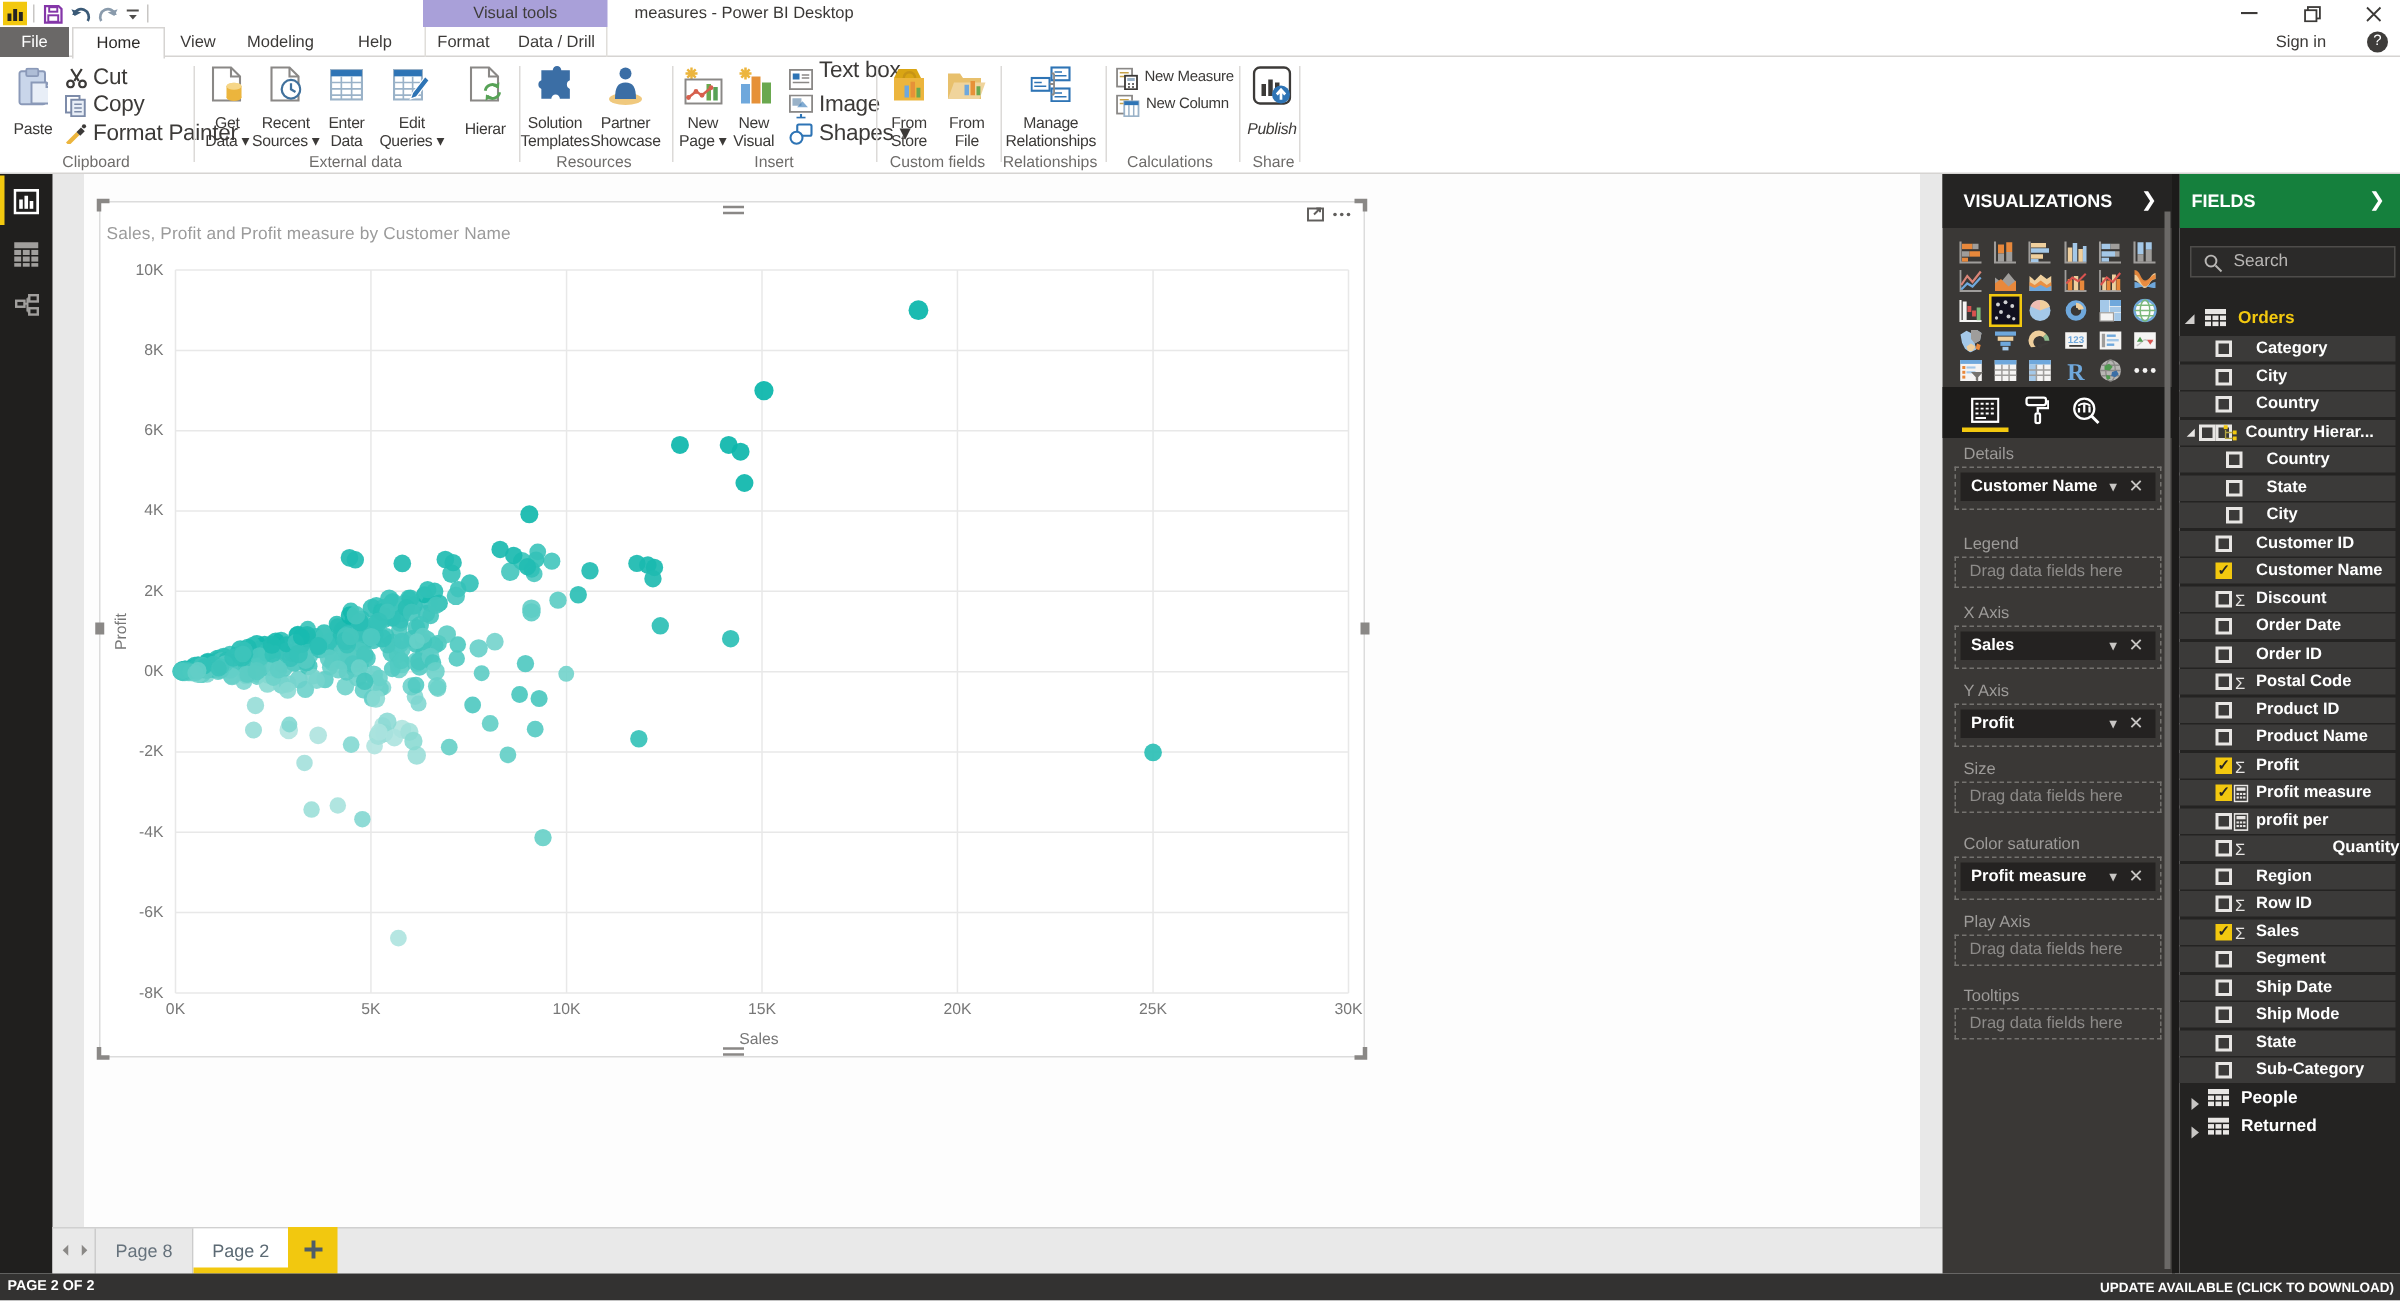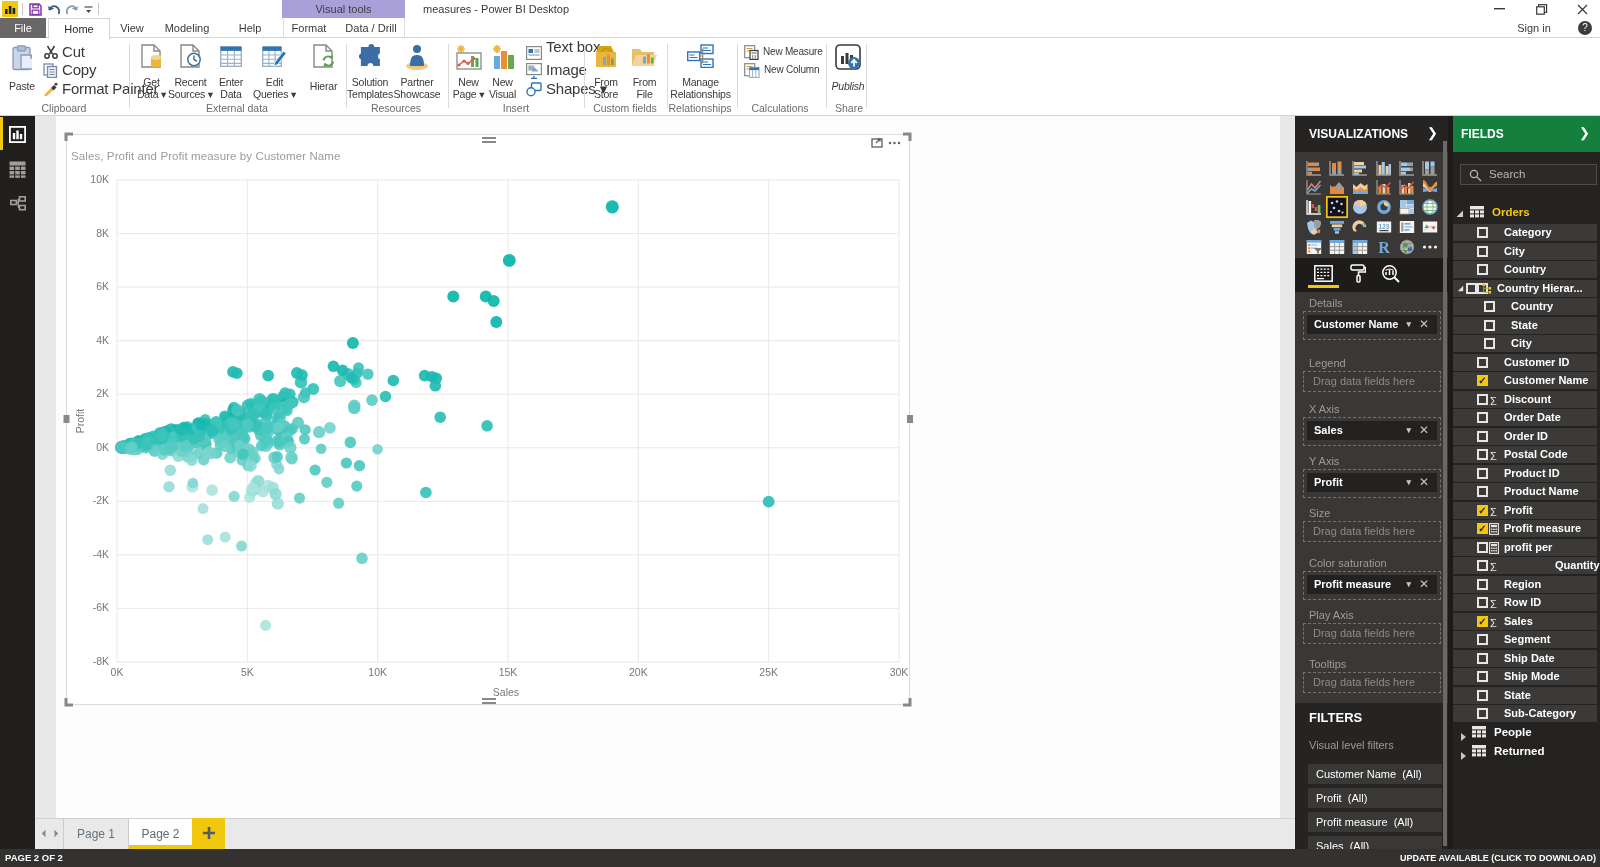--- a/index.html
+++ b/index.html
@@ -818,21 +818,21 @@
       <path d="M6.3 6.5 h2 M8.3 2.9 h1.2 M8.3 11.6 h1.2 M8.3 2.9 v8.7" stroke-width="1.4"></path>
     </g>
   </svg>
 
 <div class="ab tabstrip"></div>
 <svg class="ab" style="left:41px;top:829px" width="18" height="9" viewBox="0 0 18 9">
     <path d="M4.5 0.8 L0.8 4.5 L4.5 8.2 z" fill="#8a8886"></path>
     <path d="M13.5 0.8 L17.2 4.5 L13.5 8.2 z" fill="#8a8886"></path>
   </svg>
 <div class="ab" style="left:63px;top:819px;width:1px;height:30px;background:#cccccc"></div>
-<div class="ptab ab" style="left:64px;top:819px;width:64px;">Page 1</div>
+<div class="ptab ab" style="left:64px;top:819px;width:64px;">Page 8</div>
 <div class="ab" style="left:128px;top:819px;width:1px;height:30px;background:#cccccc"></div>
 <div class="ptab ab" style="left:129px;top:819px;width:63px;background:#fff;color:#5c6a74;">Page 2</div>
 <div class="ab" style="left:129px;top:845px;width:63px;height:4px;background:#f2c80f"></div>
 <div class="ab" style="left:192px;top:818px;width:33px;height:31px;background:#f2c80f;"></div>
 <svg class="ab" style="left:202px;top:826px" width="14" height="14" viewBox="0 0 14 14">
     <path d="M7 1 v12 M1 7 h12" stroke="#4e5d68" stroke-width="2.6"></path>
   </svg>
 <div class="ab statusbar">
     <span style="position:absolute;left:5px;">PAGE 2 OF 2</span>
     <span style="position:absolute;right:4px;font-size:9px;">UPDATE AVAILABLE (CLICK TO DOWNLOAD)</span>
@@ -1074,28 +1074,20 @@
     <div class="wlabel" style="top:391px;">Size</div>
     <div class="wbox dragtxt" style="top:405px;height:21px;">Drag data fields here</div>
     <div class="wlabel" style="top:441px;">Color saturation</div>
     <div class="wbox" style="top:455px;height:29px;">
       <div class="wchip">Profit measure<span style="position:absolute;right:26px;top:0;color:#c8c6c4;font-size:9px;">▾</span><span style="position:absolute;right:8px;top:0;color:#c8c6c4;font-weight:normal;font-size:12px;">✕</span></div>
     </div>
     <div class="wlabel" style="top:493px;">Play Axis</div>
     <div class="wbox dragtxt" style="top:507px;height:21px;">Drag data fields here</div>
     <div class="wlabel" style="top:542px;">Tooltips</div>
     <div class="wbox dragtxt" style="top:556px;height:21px;">Drag data fields here</div>
-    <div style="position:absolute;left:0;top:587px;width:155px;height:146px;background:#252423">
-      <div style="position:absolute;left:14px;top:7px;font-weight:bold;font-size:13px;color:#fff;">FILTERS</div>
-      <div style="position:absolute;left:14px;top:36px;font-size:11px;color:#9d9b99;">Visual level filters</div>
-      <div class="fchip" style="top:61px;">Customer Name&nbsp; (All)</div>
-      <div class="fchip" style="top:85px;">Profit&nbsp; (All)</div>
-      <div class="fchip" style="top:109px;">Profit measure&nbsp; (All)</div>
-      <div class="fchip" style="top:133px;">Sales&nbsp; (All)</div>
-    </div>
     <div style="position:absolute;left:148px;top:25px;width:4px;height:705px;background:#6b6967"></div>
   </div>
 <div class="ab fieldspanel">
     <div class="fhead">
       <span style="position:absolute;left:8px;top:11px;">FIELDS</span>
       <span style="position:absolute;right:10px;top:9px;font-weight:normal;font-size:13px;">❯</span>
     </div>
     <div style="position:absolute;left:7px;top:48px;width:137px;height:21px;background:#2b2a29;border:1px solid #4e4c4a;">
       <svg style="position:absolute;left:8px;top:4px" width="13" height="13" viewBox="0 0 13 13">
         <circle cx="5" cy="5" r="3.6" fill="none" stroke="#b8b6b4" stroke-width="1.3"></circle>

